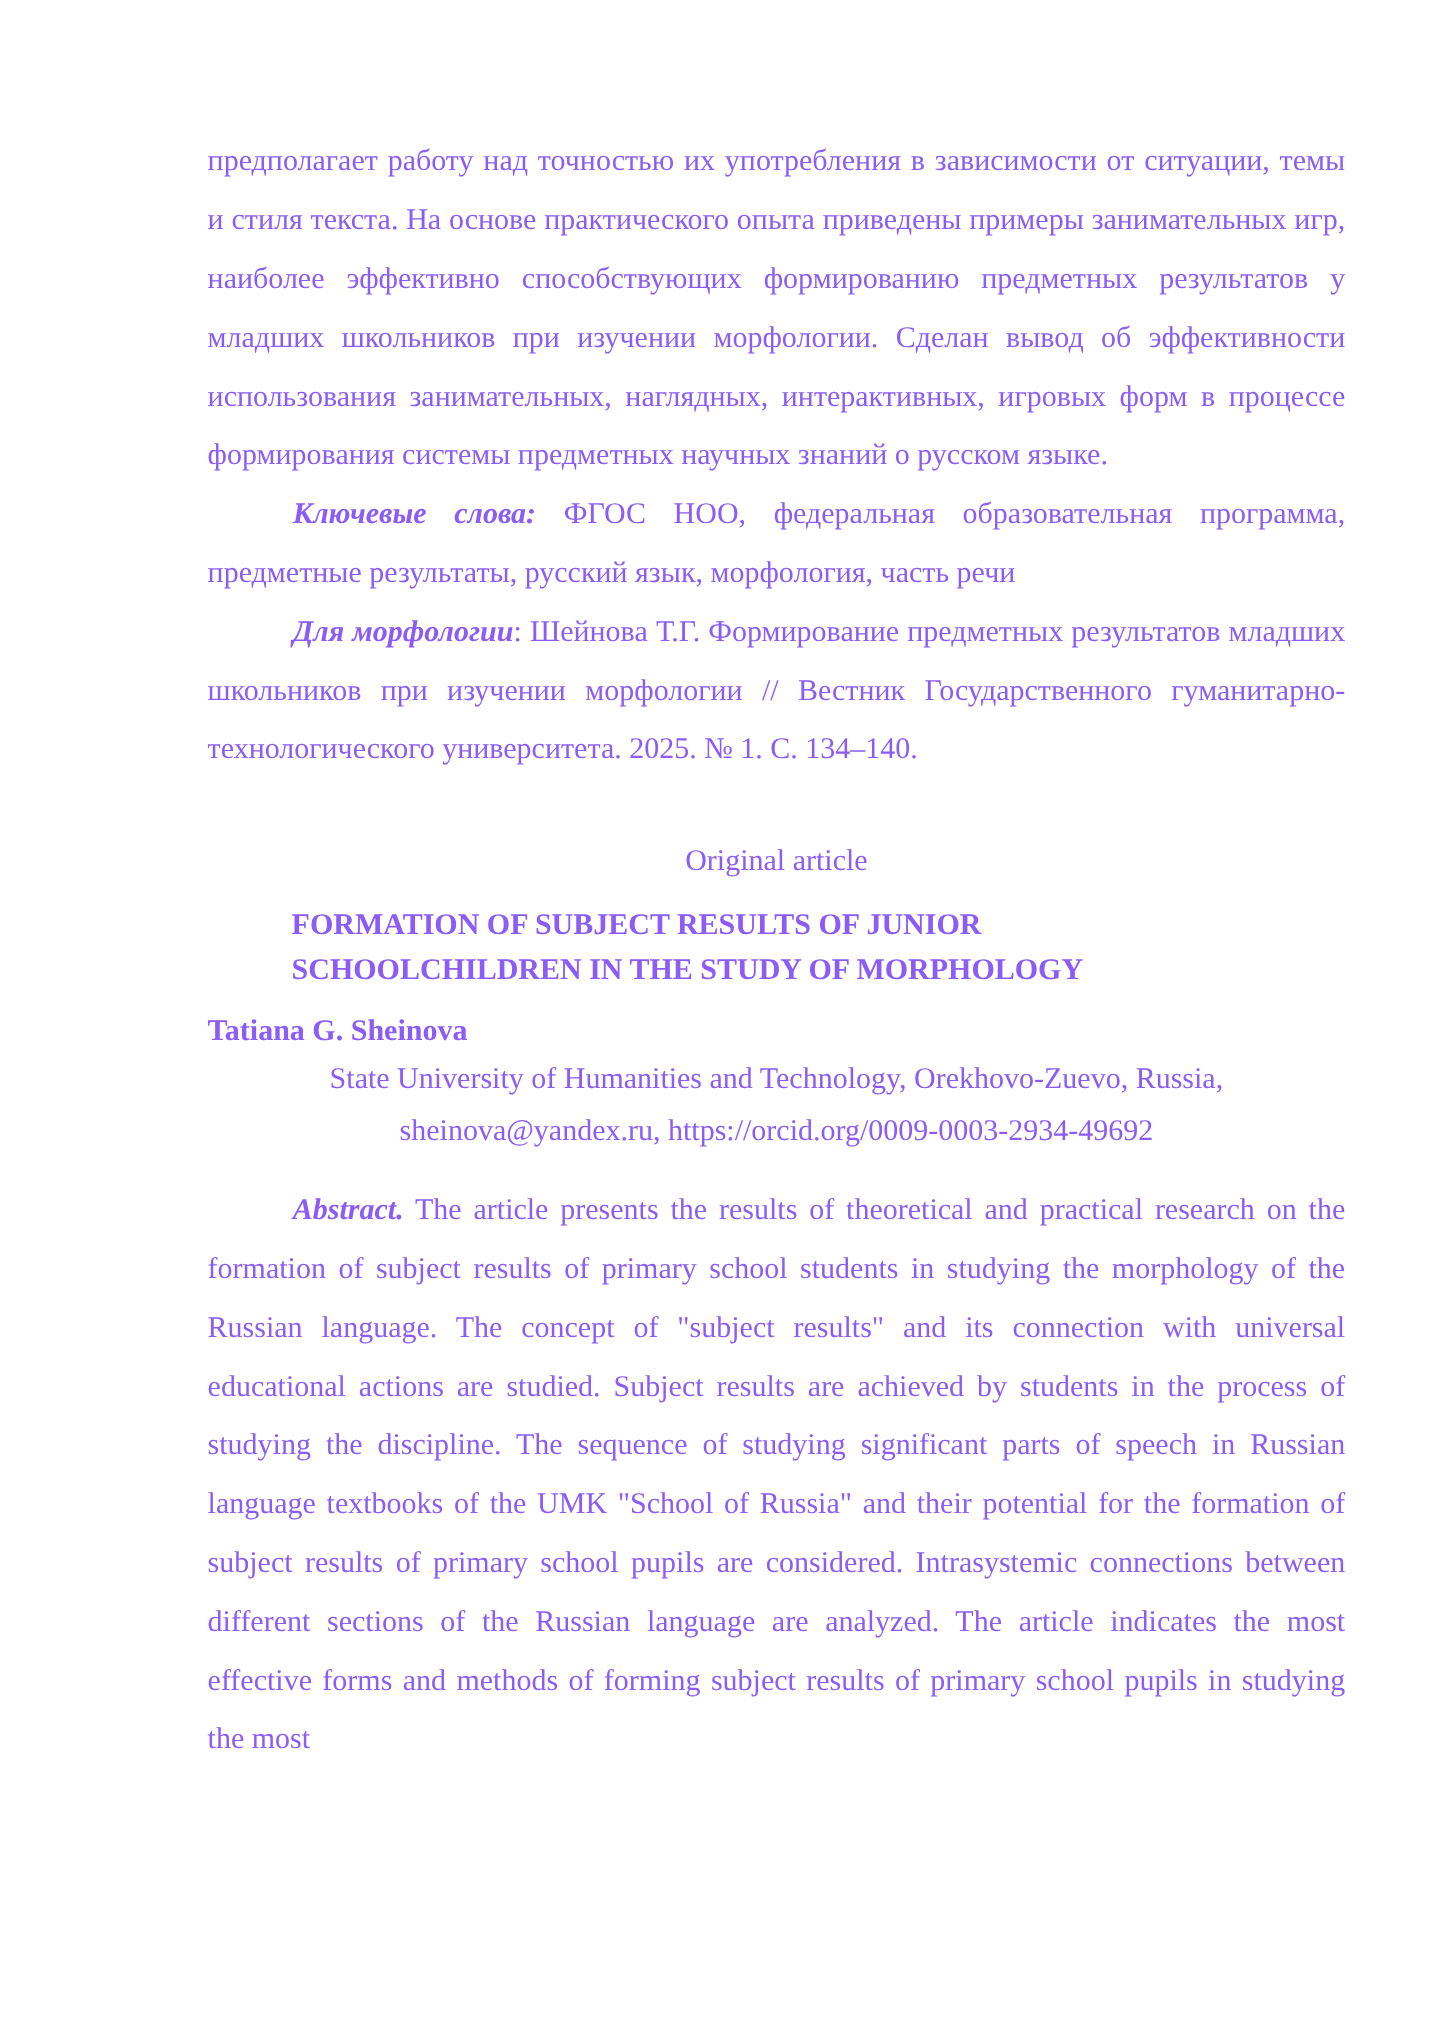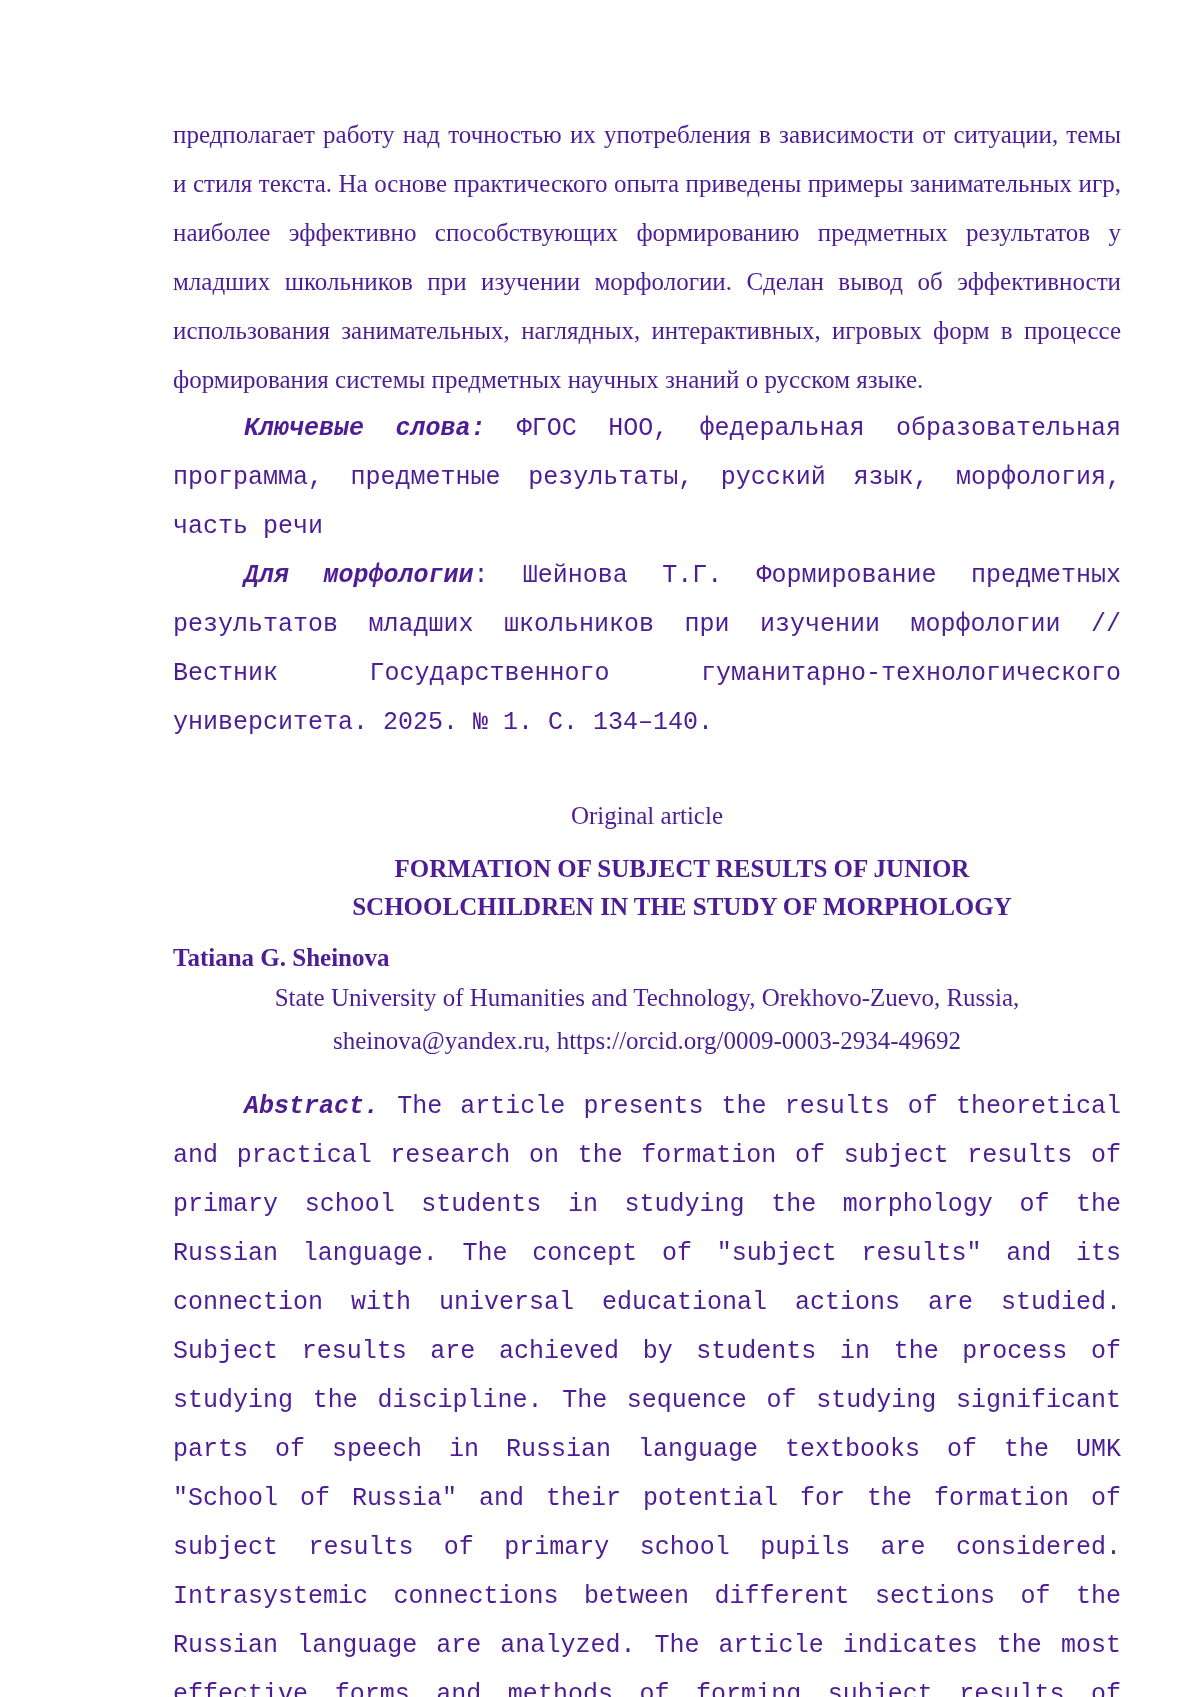--- a/index.html
+++ b/index.html
@@ -1,31 +1,31 @@
 <!DOCTYPE html>
 <html><head>
   <meta charset="utf-8">
   <style>
     html, body { margin: 0; padding: 0; background: #ffffff; }
     body { width: 1200px; height: 1697px; position: relative; overflow: hidden; }
     .page {
       position: absolute; left: 0; top: 0; width: 1200px; height: 1697px;
-      background: #ffffff; color: #4c1d95;
+      background: #ffffff; color: #8b5cf6;
       font-family: "Liberation Serif", serif;
     }
     .content {
       position: absolute; left: 173px; top: 110px; width: 948px;
       font-size: 25px; line-height: 49px;
     }
     p { margin: 0; text-align: justify; }
-    .indent { text-indent: 71px; font-family: Liberation Mono, monospace; }
+    .indent { text-indent: 71px; }
     .bi { font-weight: bold; font-style: italic; }
     .label-line { margin-top: 44px; text-align: center; }
     .title {
-      font-weight: bold; text-align: center; font-size: 25px; line-height: 38px;
+      font-weight: bold; font-size: 25px; line-height: 38px;
       margin-top: 10px; padding-left: 70px;
     }
     .author { font-weight: bold; margin-top: 12px; line-height: 40px; }
     .aff { text-align: center; line-height: 47px; margin-top: -4px; }
     .abstract { margin-top: 18px; }
   </style>
 </head>
 <body>
 
 <div class="page">

